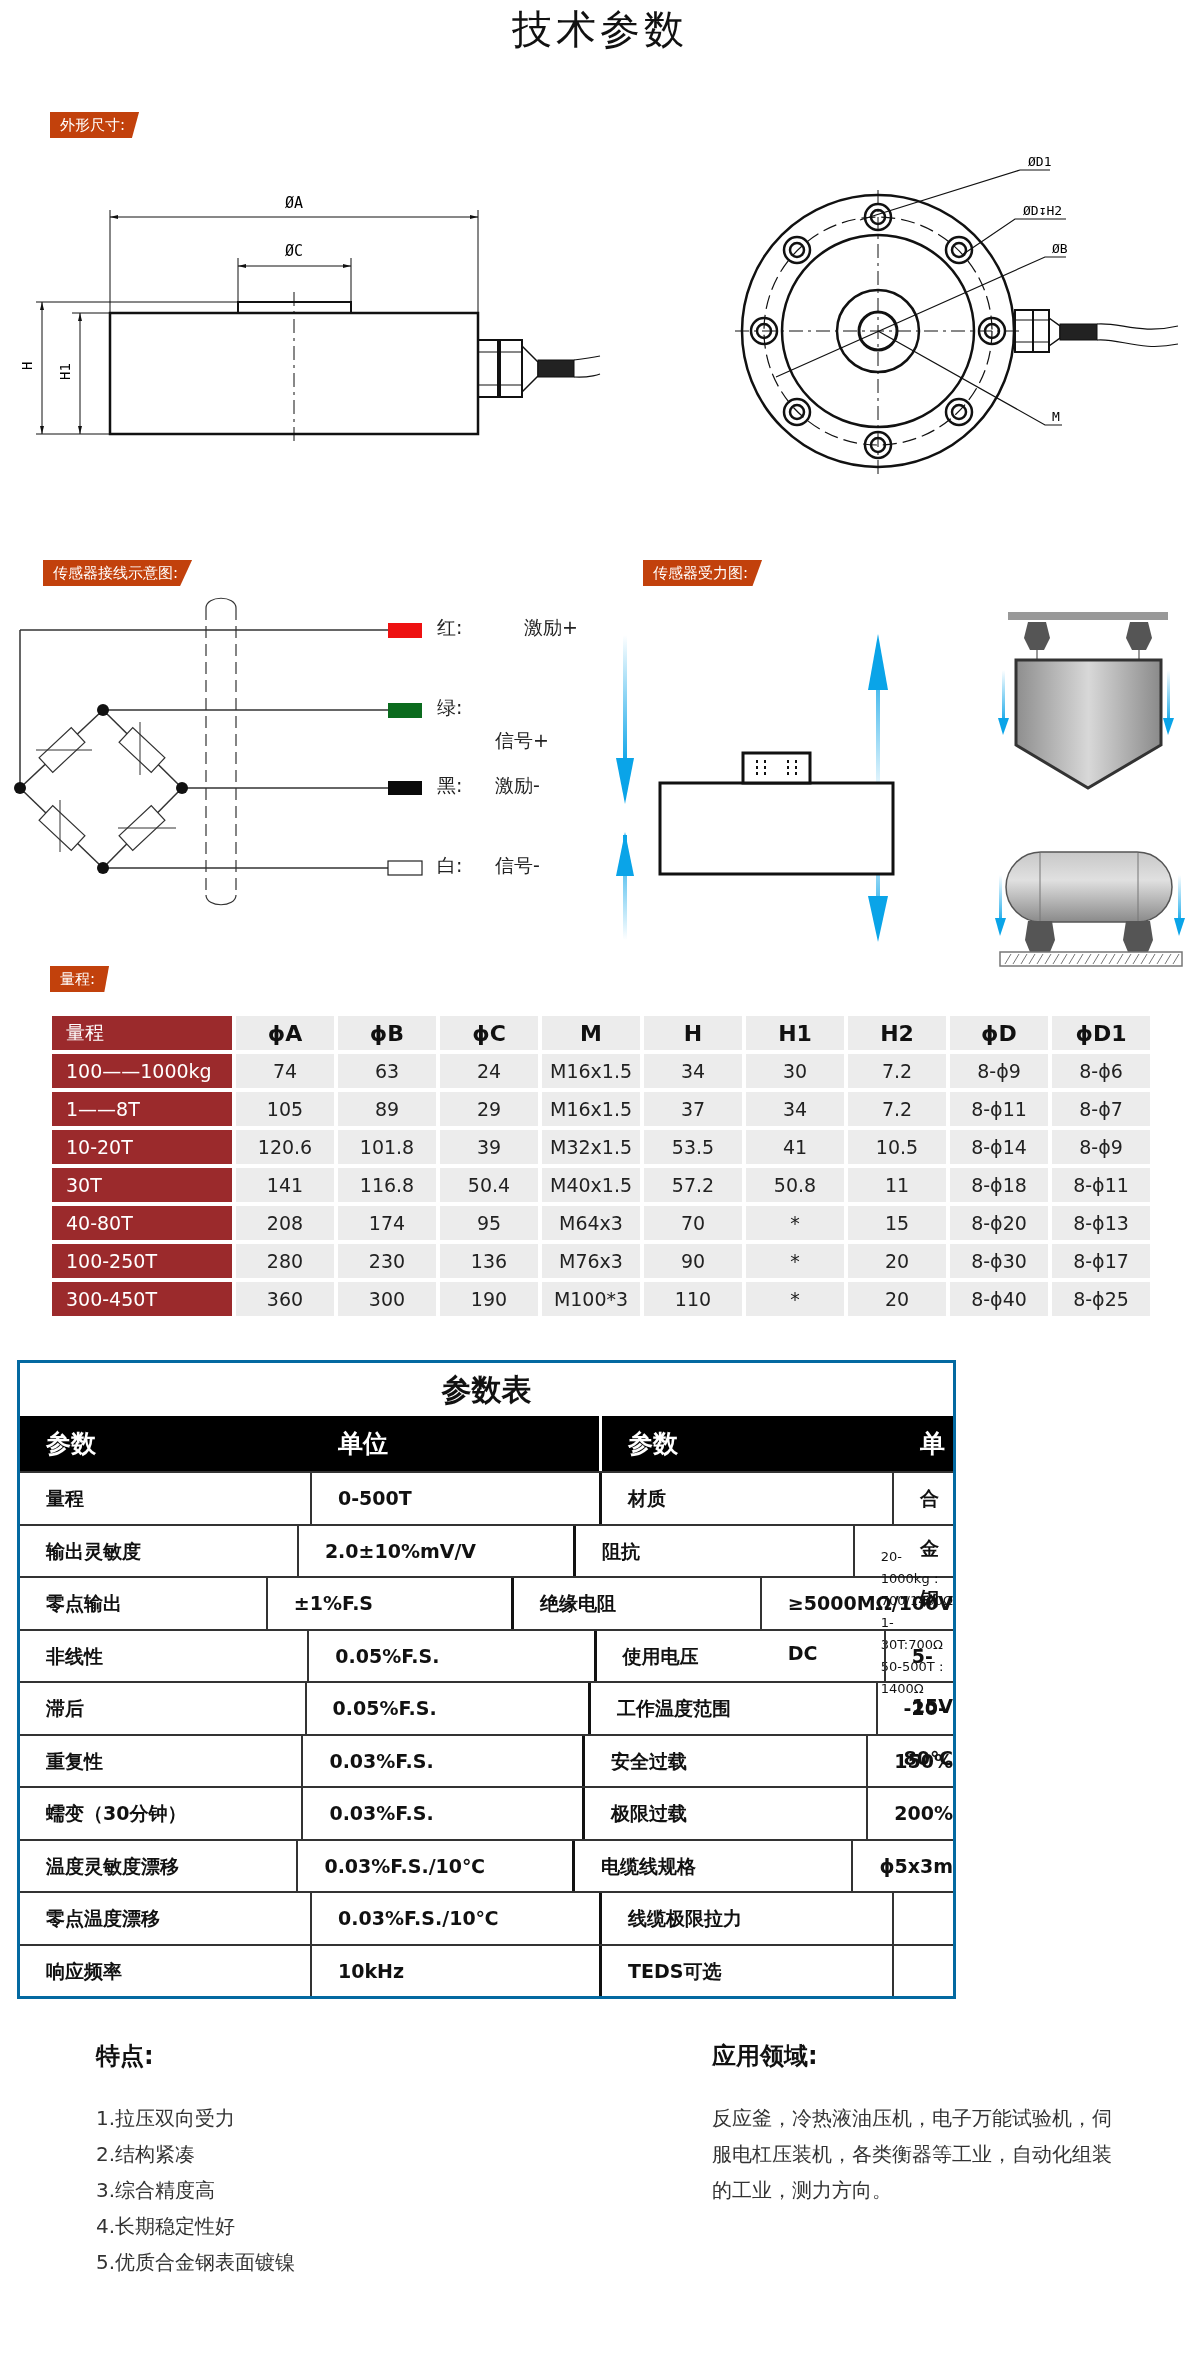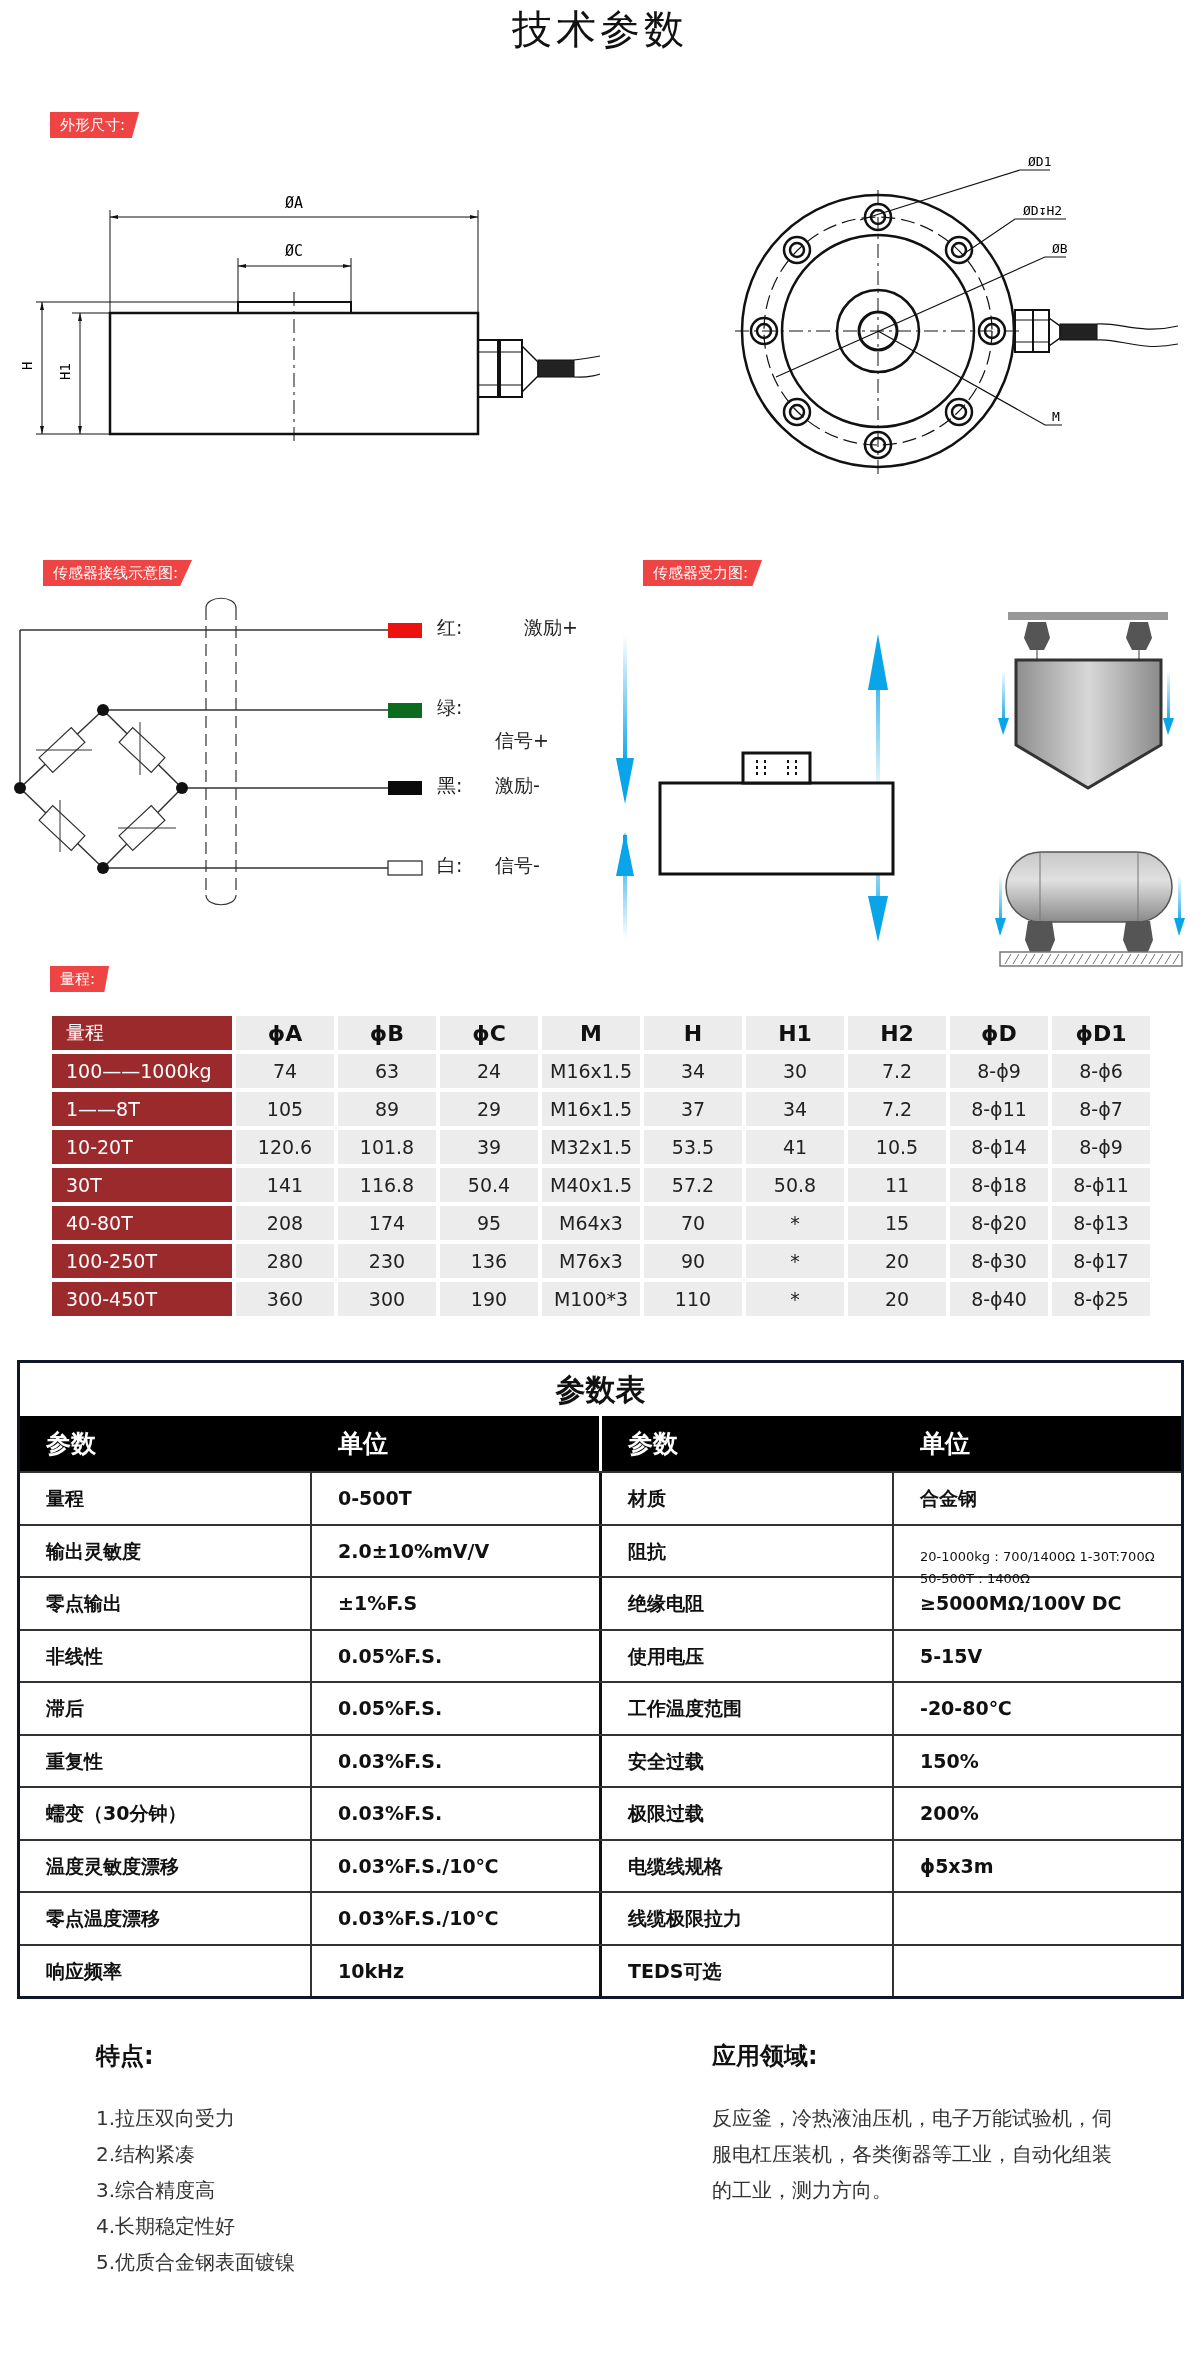--- a/index.html
+++ b/index.html
@@ -1,27 +1,27 @@
 <!DOCTYPE html>
 <html><head>
 <meta charset="utf-8">
 <style>
   * { box-sizing: border-box; margin: 0; padding: 0; }
   body { width: 1200px; height: 2353px; background: #fff; font-family: "DejaVu Sans", sans-serif; color: #111; position: relative; overflow: hidden; }
   .abs { position: absolute; }
   .page-title { left: 0; width: 1200px; top: 2px; text-align: center; font-size: 40px; letter-spacing: 4px; color: #111; font-weight: normal; }
-  .tag { background: #ef4444; color: #fff; font-size: 15px; height: 26px; line-height: 26px; padding: 0 14px 0 10px; clip-path: polygon(0 0, 100% 0, 92% 100%, 0 100%); white-space: nowrap; }
+  .tag { background: #c2410c; color: #fff; font-size: 15px; height: 26px; line-height: 26px; padding: 0 14px 0 10px; clip-path: polygon(0 0, 100% 0, 92% 100%, 0 100%); white-space: nowrap; }
   svg { position: absolute; overflow: visible; }
   
   .dims { left: 48px; top: 1012px; border-collapse: separate; border-spacing: 4px 4px; font-family: "DejaVu Sans", sans-serif; }
   .dims td { height: 34px; background: #ececec; text-align: center; font-size: 19px; color: #222; padding: 0; }
   .dims td.hdr { font-weight: bold; font-size: 22px; color: #111; }
   .dims td.lbl { background: #9b2a2c; color: #fff; text-align: left; padding-left: 14px; width: 180px; font-size: 19px; }
   
-  .spec { left: 17px; top: 1360px; width: 1167px; border: 3px solid #0f172a; }
+  .spec { left: 17px; top: 1360px; width: 939px; border: 3px solid #0369a1; }
   .spec-title { height: 53px; text-align: center; font-weight: bold; font-size: 30px; line-height: 53px; border-bottom: 0; }
   .spec-head { display: flex; background: #000; color: #fff; height: 55px; }
   .spec-head div { font-weight: bold; font-size: 25px; line-height: 55px; padding-left: 26px; }
   .spec-row { display: flex; height: 52.5px; border-top: 2px solid #333; }
   .spec-row div { font-size: 19px; font-weight: bold; line-height: 50px; padding-left: 26px; color: #111; }
   .c1 { width: 292px; border-right: 2px solid #333; }
   .c2 { width: 290px; border-right: 3px solid #111; }
   .c3 { width: 292px; border-right: 2px solid #333; }
   .c4 { flex: 1; }
   .small { font-size: 13px !important; line-height: 22px !important; padding-top: 20px; font-weight: normal !important; }

